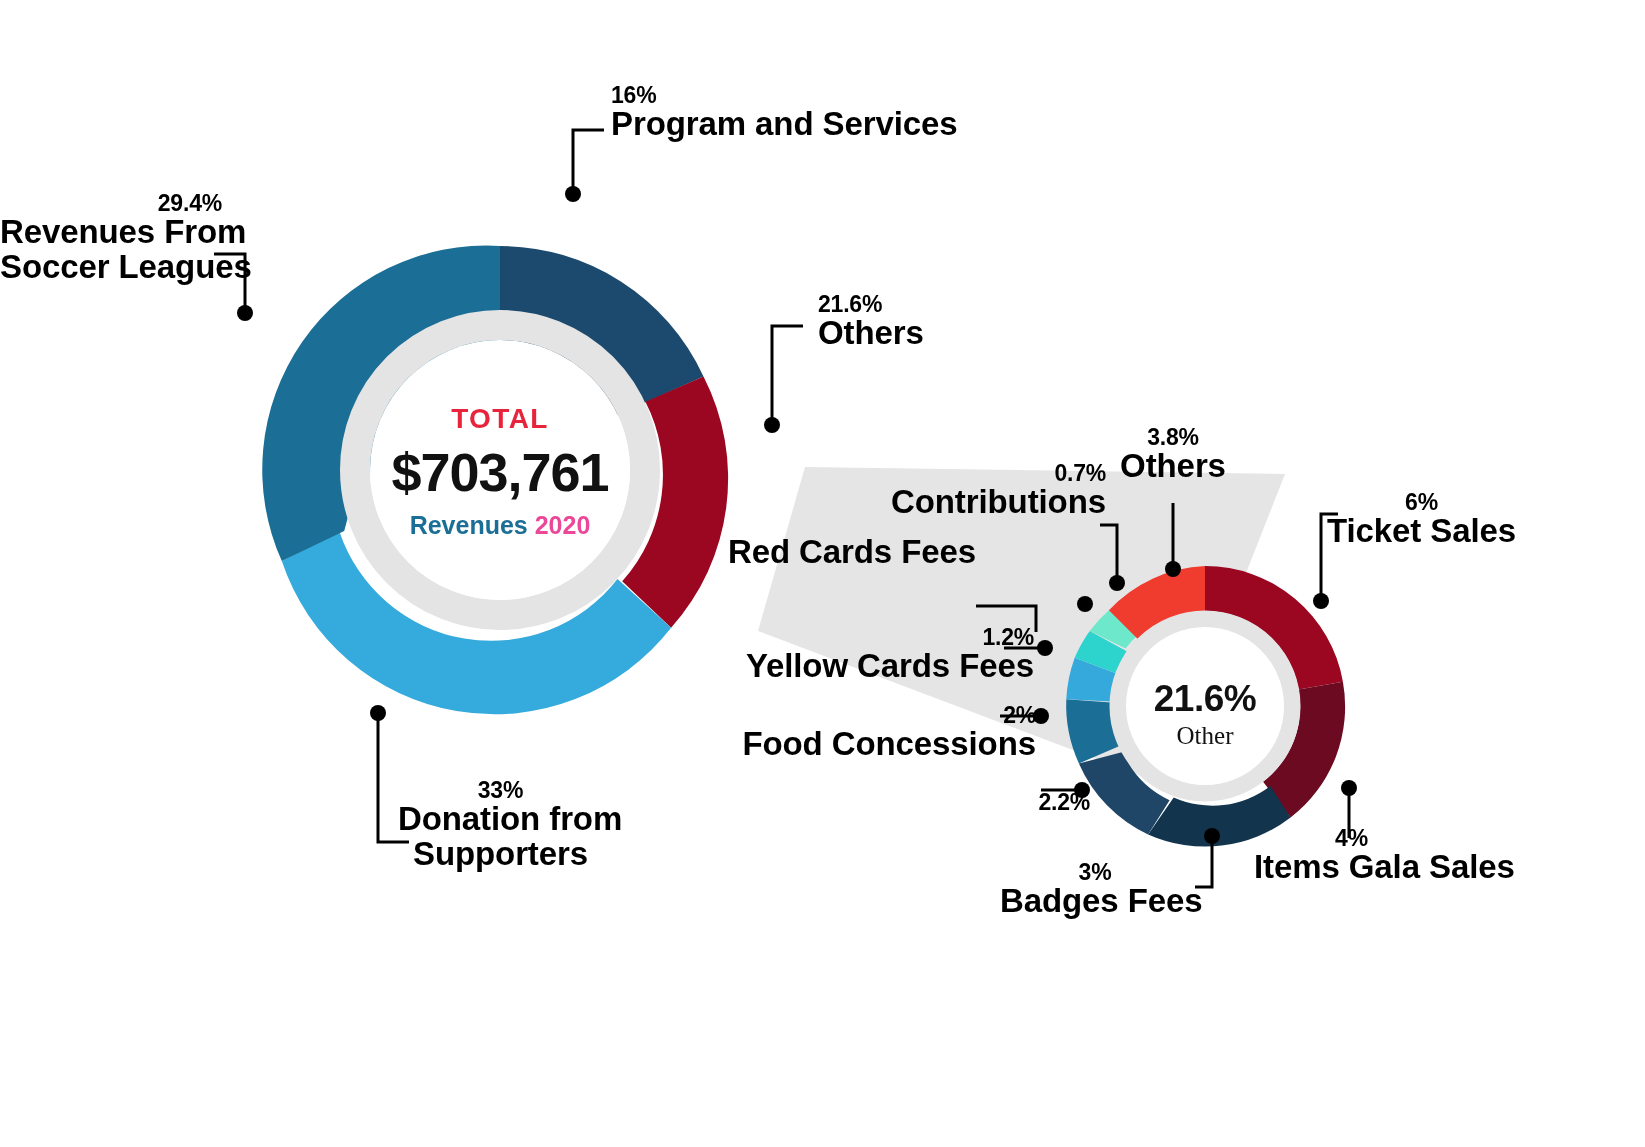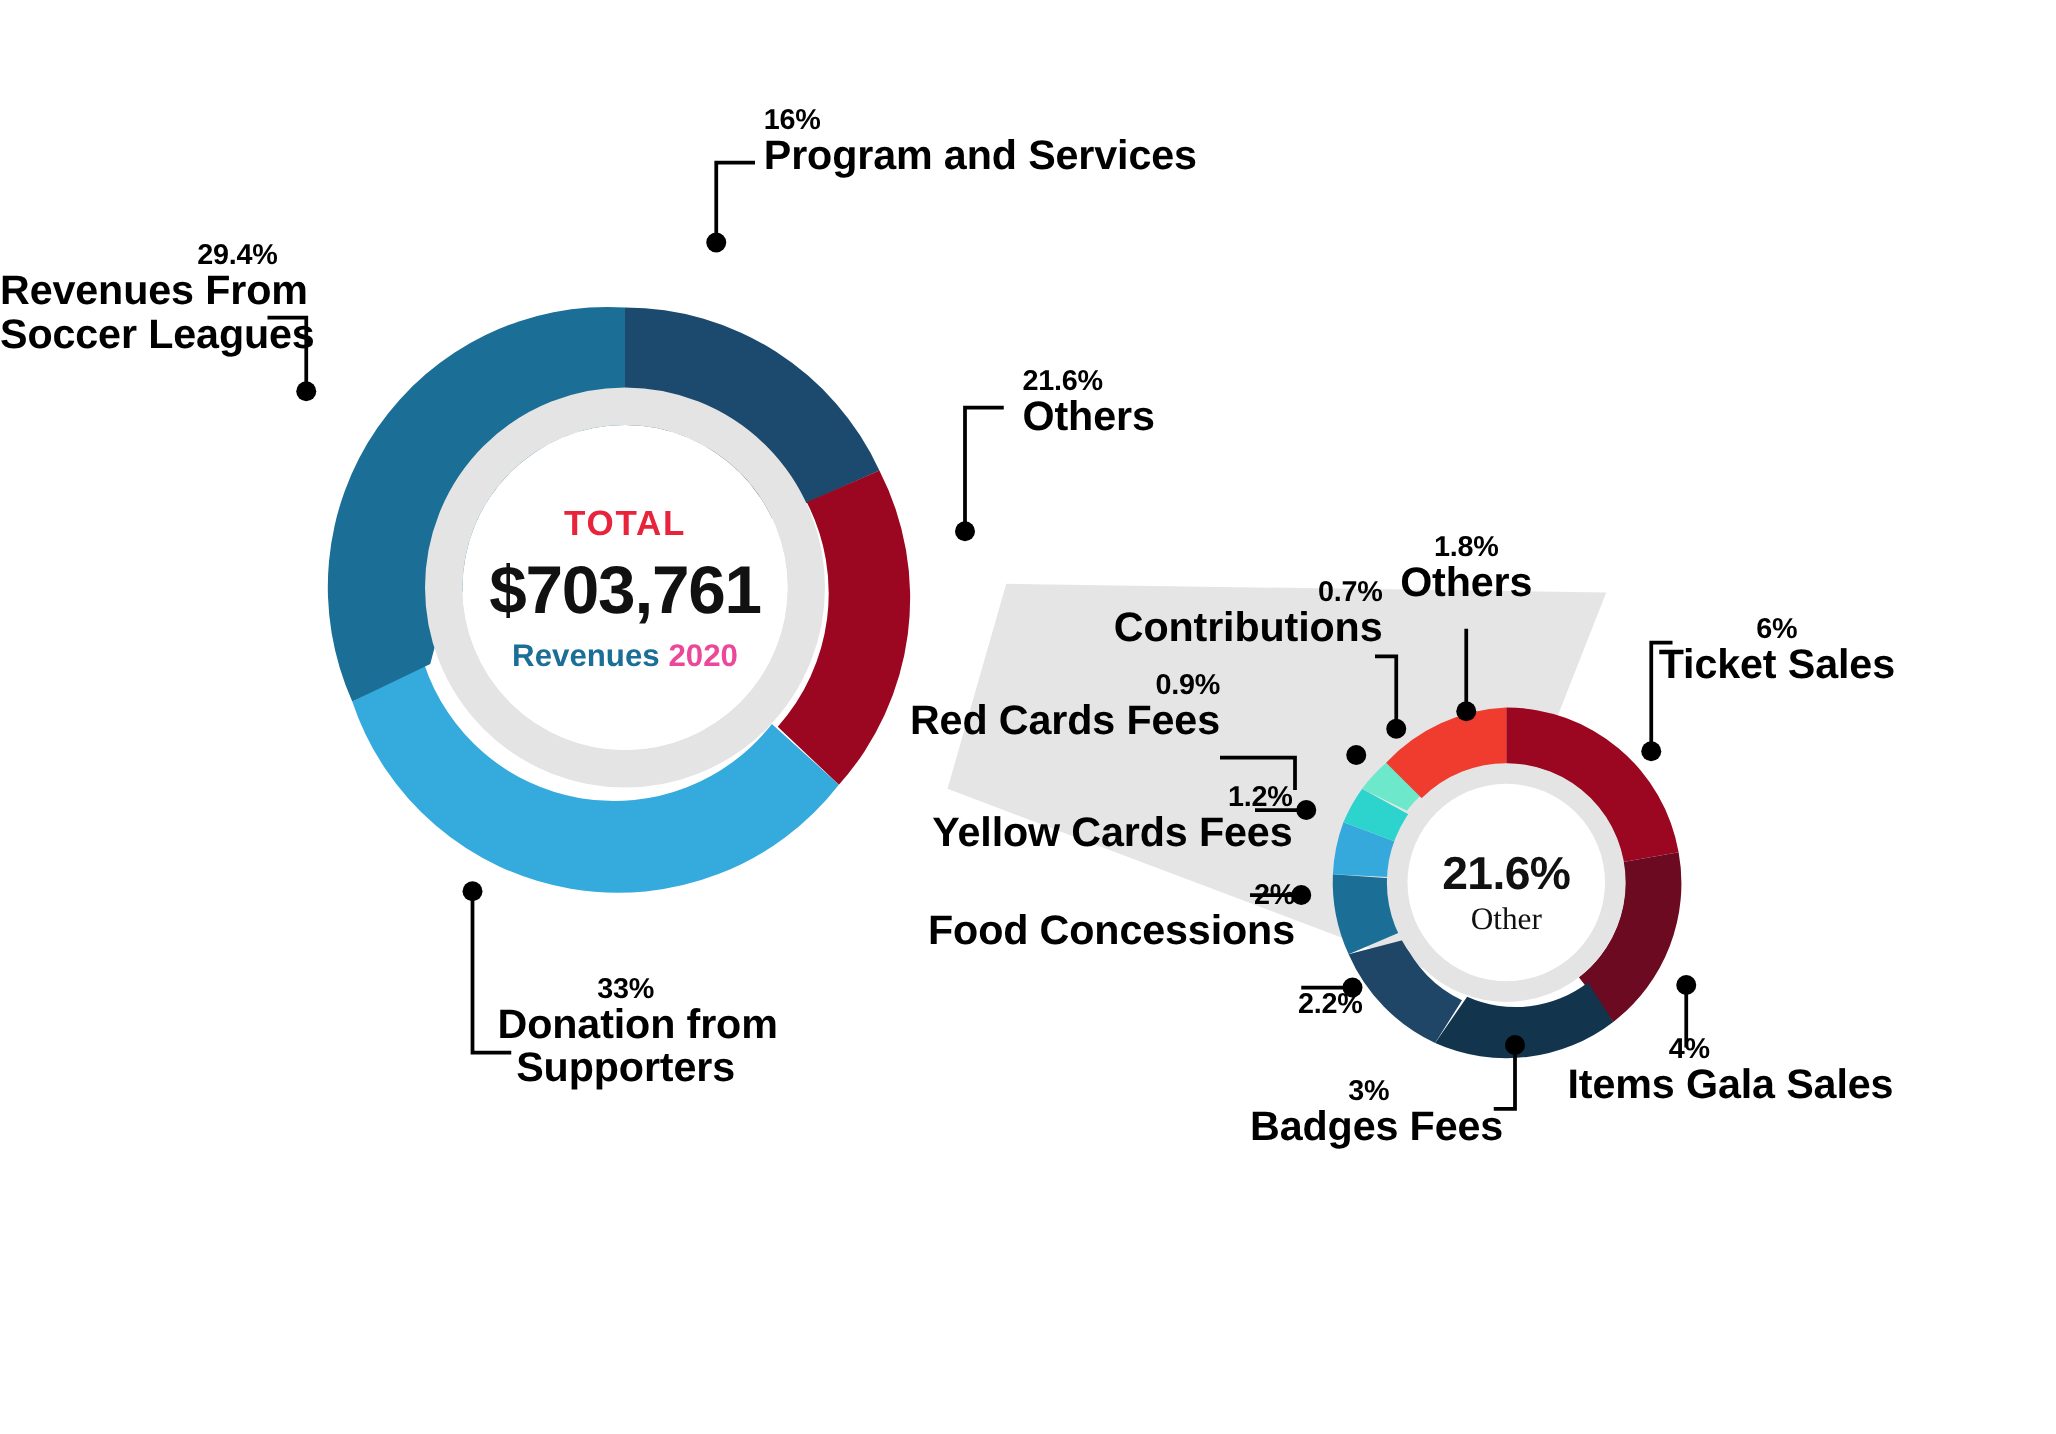--- a/index.html
+++ b/index.html
@@ -217,31 +217,30 @@
     <span class="nm">Donation from</span>
     <span class="nm">Supporters</span>
   </div>
 
   <div class="lbl rgt" style="left:800px; width:306px; top:461px;">
     <span class="pct">0.7%</span>
     <span class="nm">Contributions</span>
   </div>
 
   <div class="lbl ctr" style="left:1090px; width:166px; top:425px;">
-    <span class="pct">1.8%</span>
+    <span class="pct">3.8%</span>
     <span class="nm">Others</span>
   </div>
 
   <div class="lbl lft" style="left:1327px; top:490px;">
     <span class="pct" style="text-align:center;">6%</span>
     <span class="nm">Ticket Sales</span>
   </div>
 
   <div class="lbl rgt" style="left:660px; width:316px; top:535px;">
-    <span class="pct">0.9%</span>
     <span class="nm">Red Cards Fees</span>
   </div>
 
   <div class="lbl rgt" style="left:700px; width:334px; top:625px;">
     <span class="pct">1.2%</span>
     <span class="nm">Yellow Cards Fees</span>
   </div>
 
   <div class="lbl rgt" style="left:700px; width:336px; top:703px;">
     <span class="pct">2%</span>

